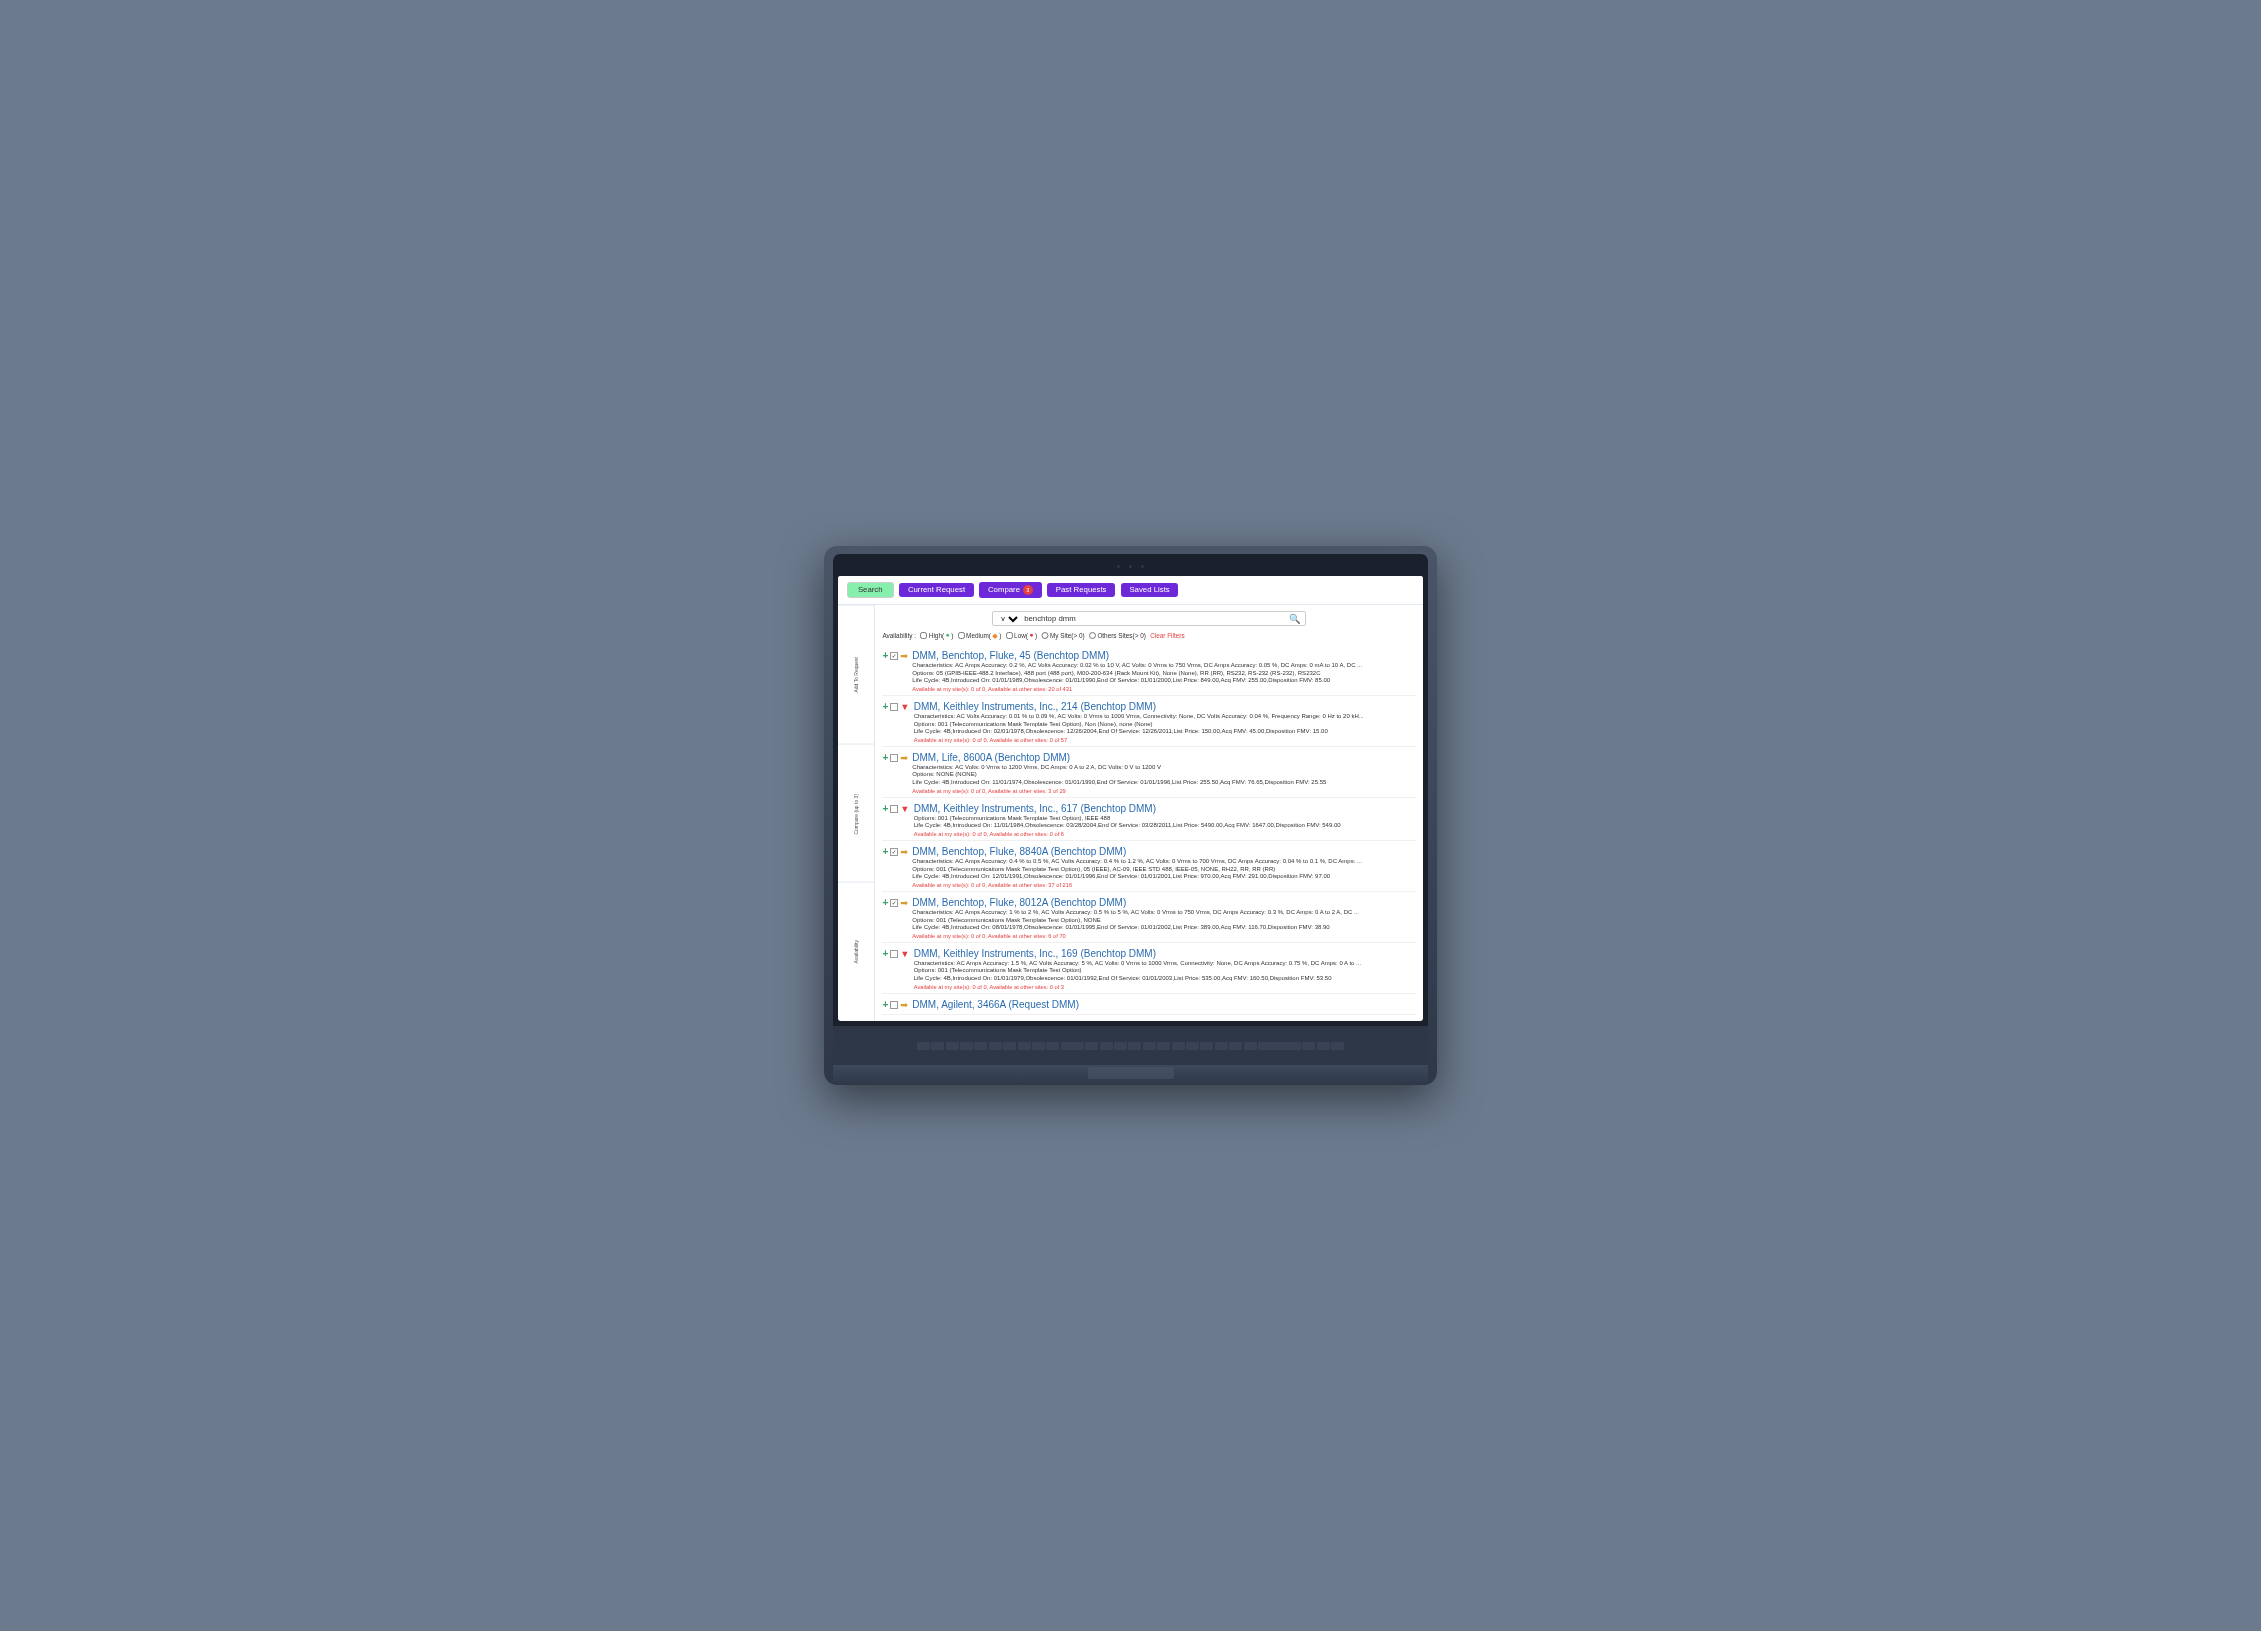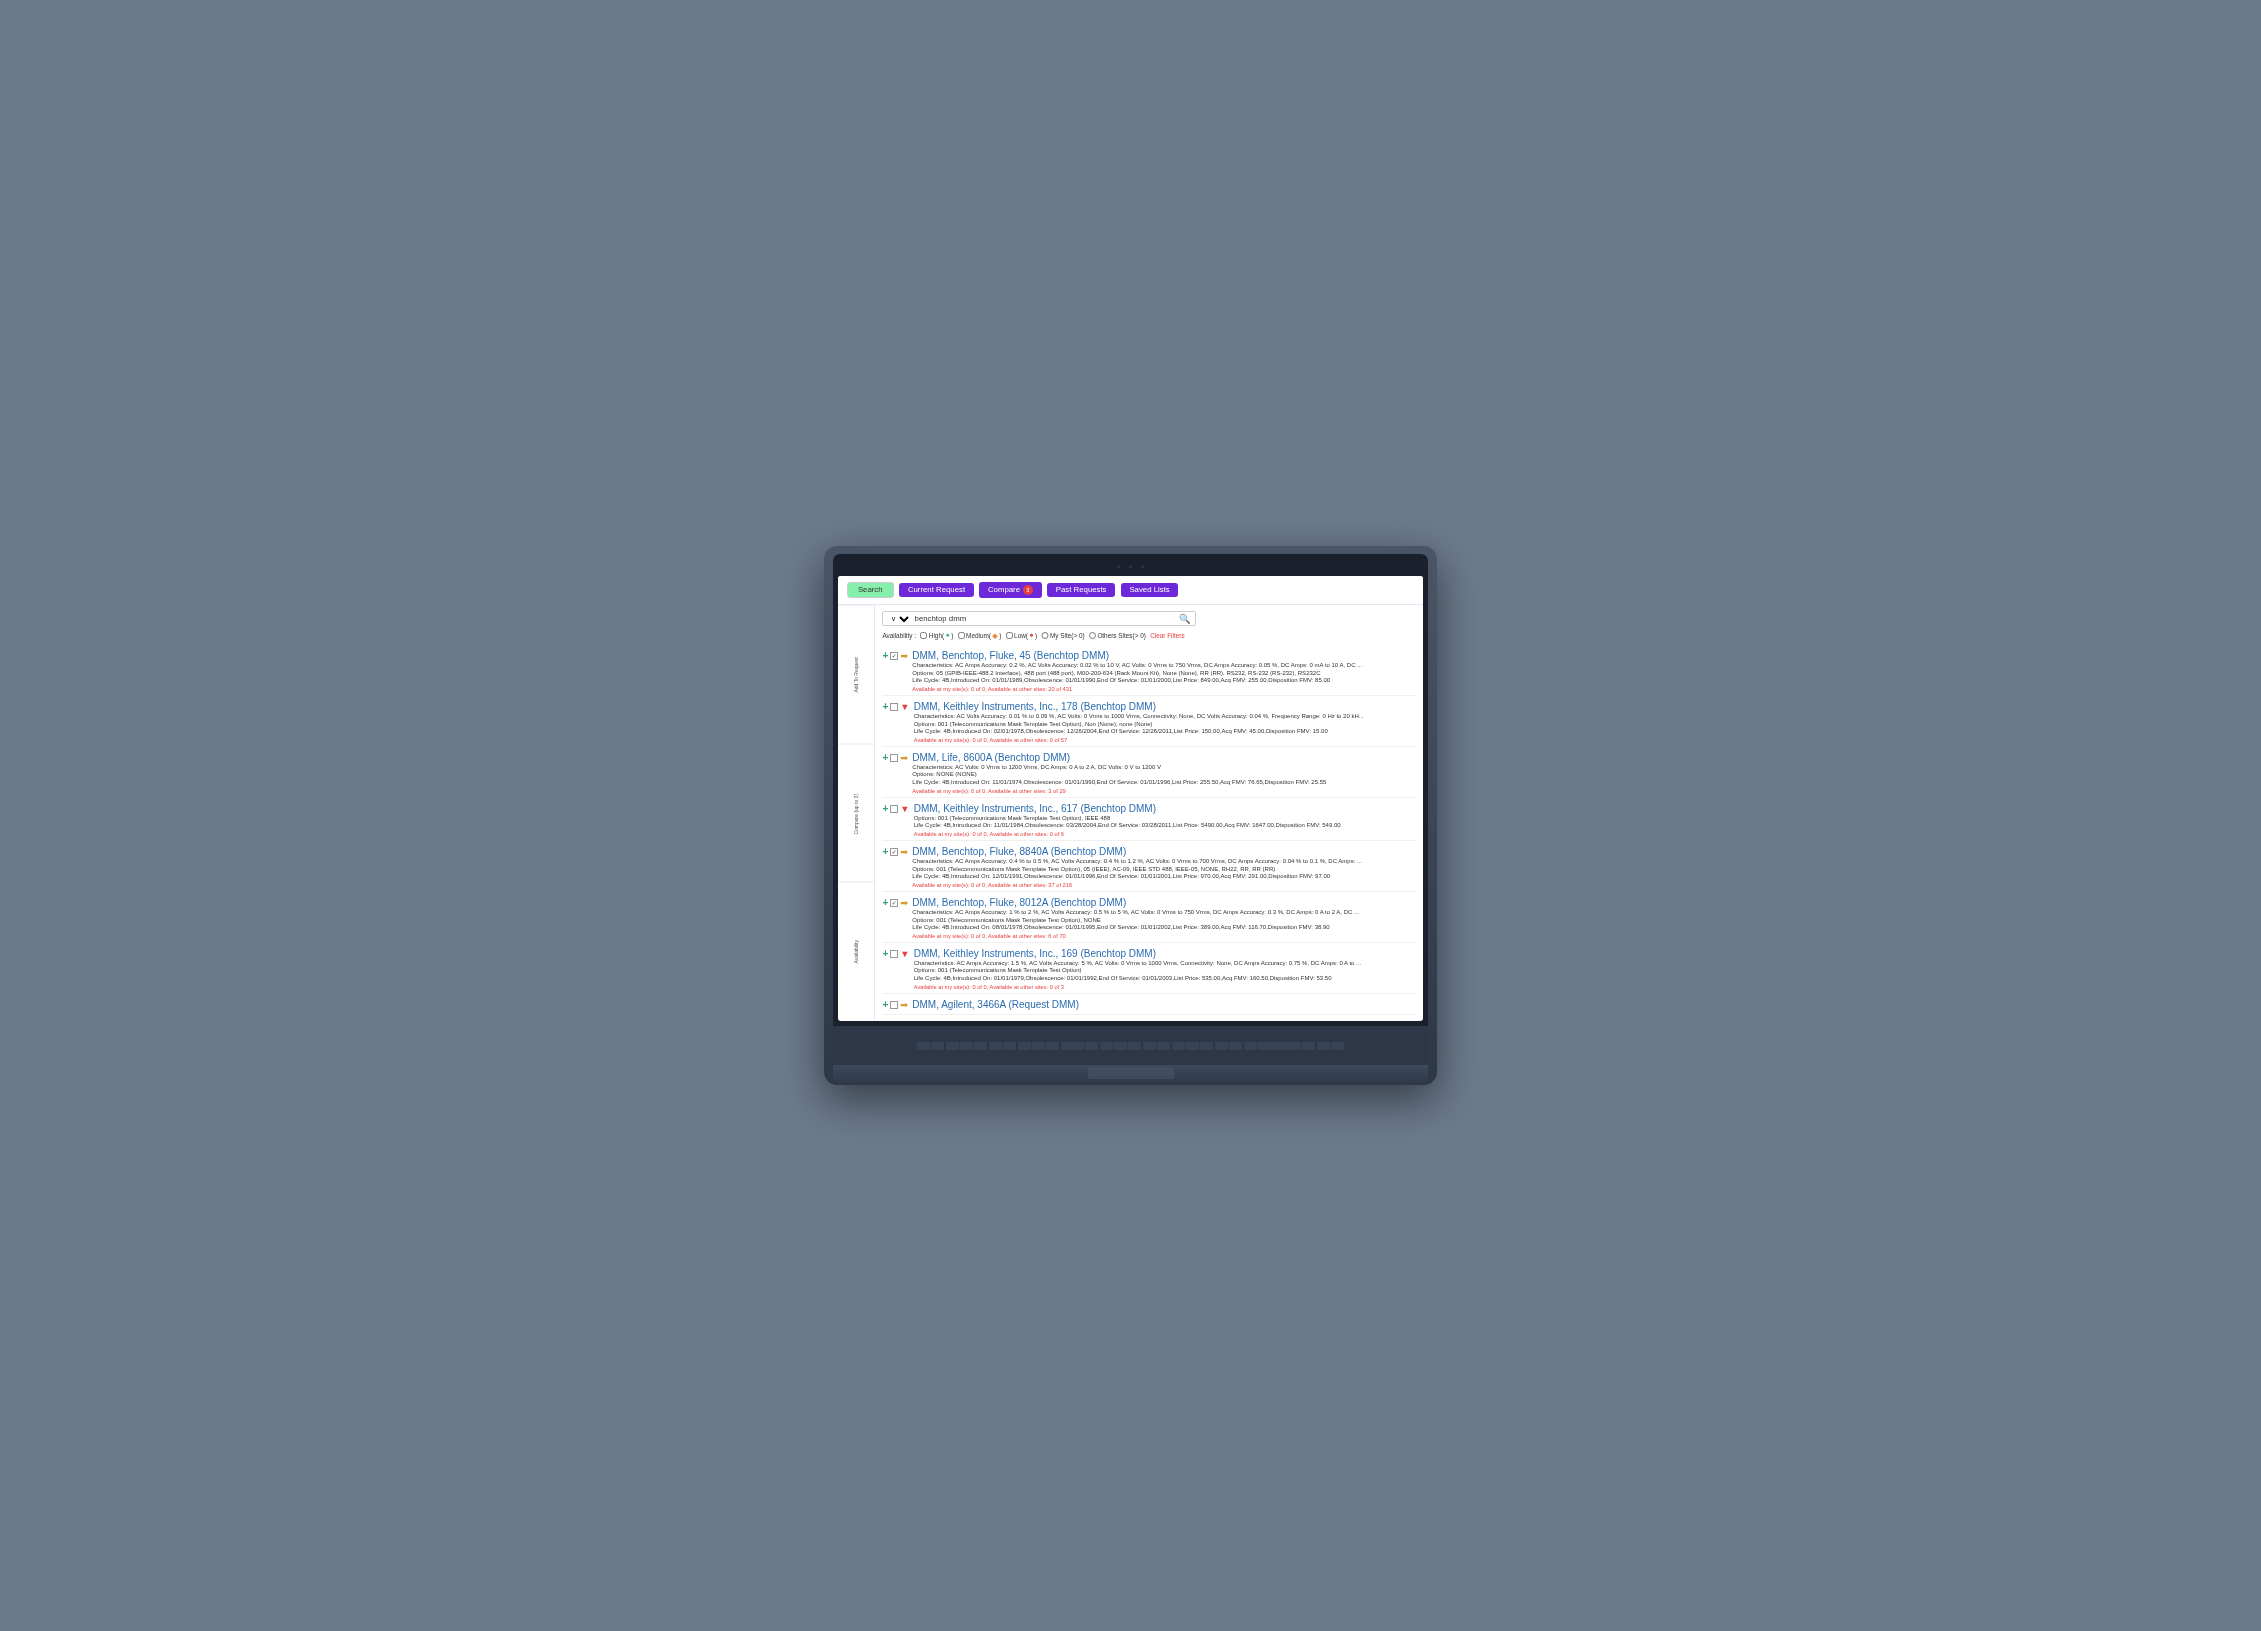--- a/index.html
+++ b/index.html
@@ -174,20 +174,21 @@
       flex: 1;
       padding: 5.7px 7.1px;
       overflow: hidden;
     }
 
     .search-bar-row {
       display: flex;
       align-items: center;
       gap: 4.3px;
       margin-bottom: 4.3px;
+      justify-content: center;
     }
 
     .search-input-wrapper {
       display: flex;
       align-items: center;
       border: 0.7px solid #ccc;
       border-radius: 2.1px;
       padding: 1.4px 4.3px;
       flex: 1;
       max-width: 314px;
@@ -426,21 +427,21 @@
         <div class="result-avail">Available at my site(s): 0 of 0, Available at other sites: 20 of 431</div>
       </div>
     </div>
                 <div class="result-row">
       <div class="row-actions">
         <span class="icon-green-plus">+</span>
         <div class="icon-checkbox "></div>
         <span class="arrow-red">▼</span>
       </div>
       <div class="result-content">
-        <a class="result-title">DMM, Keithley Instruments, Inc., 178 (Benchtop DMM)</a>
+        <a class="result-title">DMM, Keithley Instruments, Inc., 214 (Benchtop DMM)</a>
         <div class="result-desc">Characteristics: AC Volts Accuracy: 0.01 % to 0.09 %, AC Volts: 0 Vrms to 1000 Vrms, Connectivity: None, DC Volts Accuracy: 0.04 %, Frequency Range: 0 Hz to 20 kH...<br>Options: 001 (Telecommunications Mask Template Test Option), Non (None), none (None)<br>Life Cycle: 4B,Introduced On: 02/01/1978,Obsolescence: 12/26/2004,End Of Service: 12/26/2011,List Price: 150.00,Acq FMV: 45.00,Disposition FMV: 15.00</div>
         <div class="result-avail">Available at my site(s): 0 of 0, Available at other sites: 0 of 57</div>
       </div>
     </div>
                 <div class="result-row">
       <div class="row-actions">
         <span class="icon-green-plus">+</span>
         <div class="icon-checkbox "></div>
         <span class="arrow-yellow">➡</span>
       </div>

